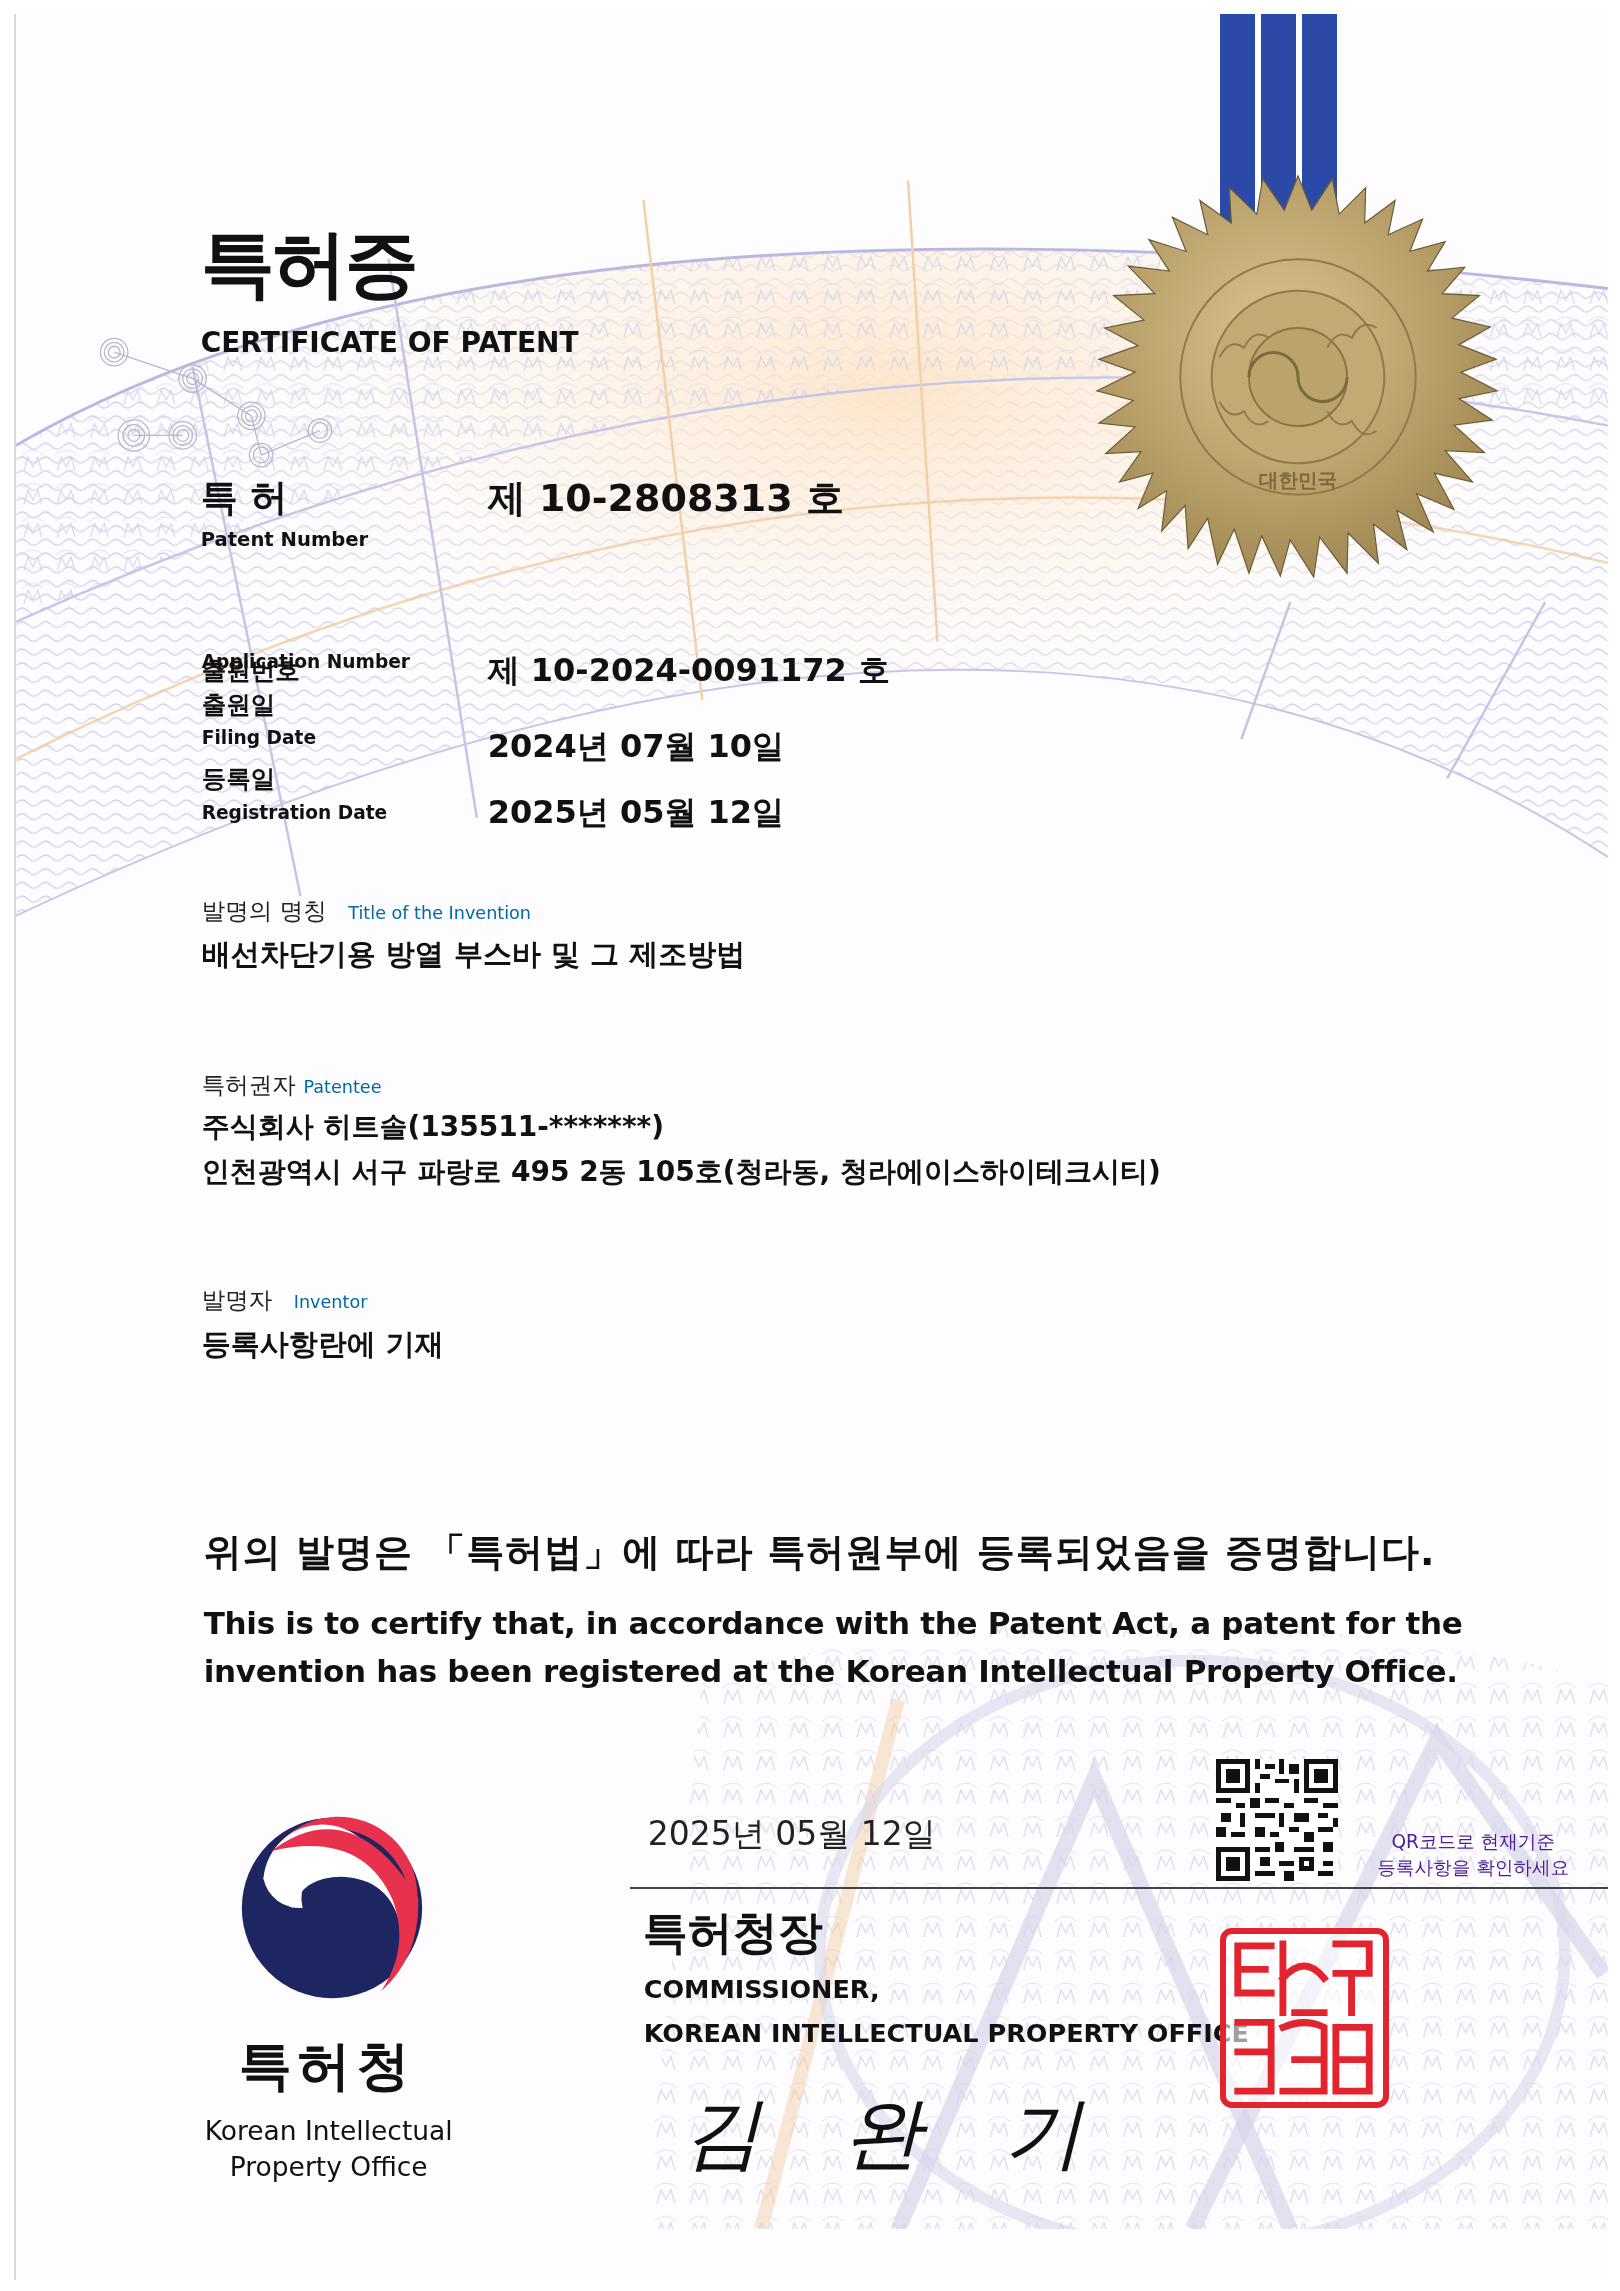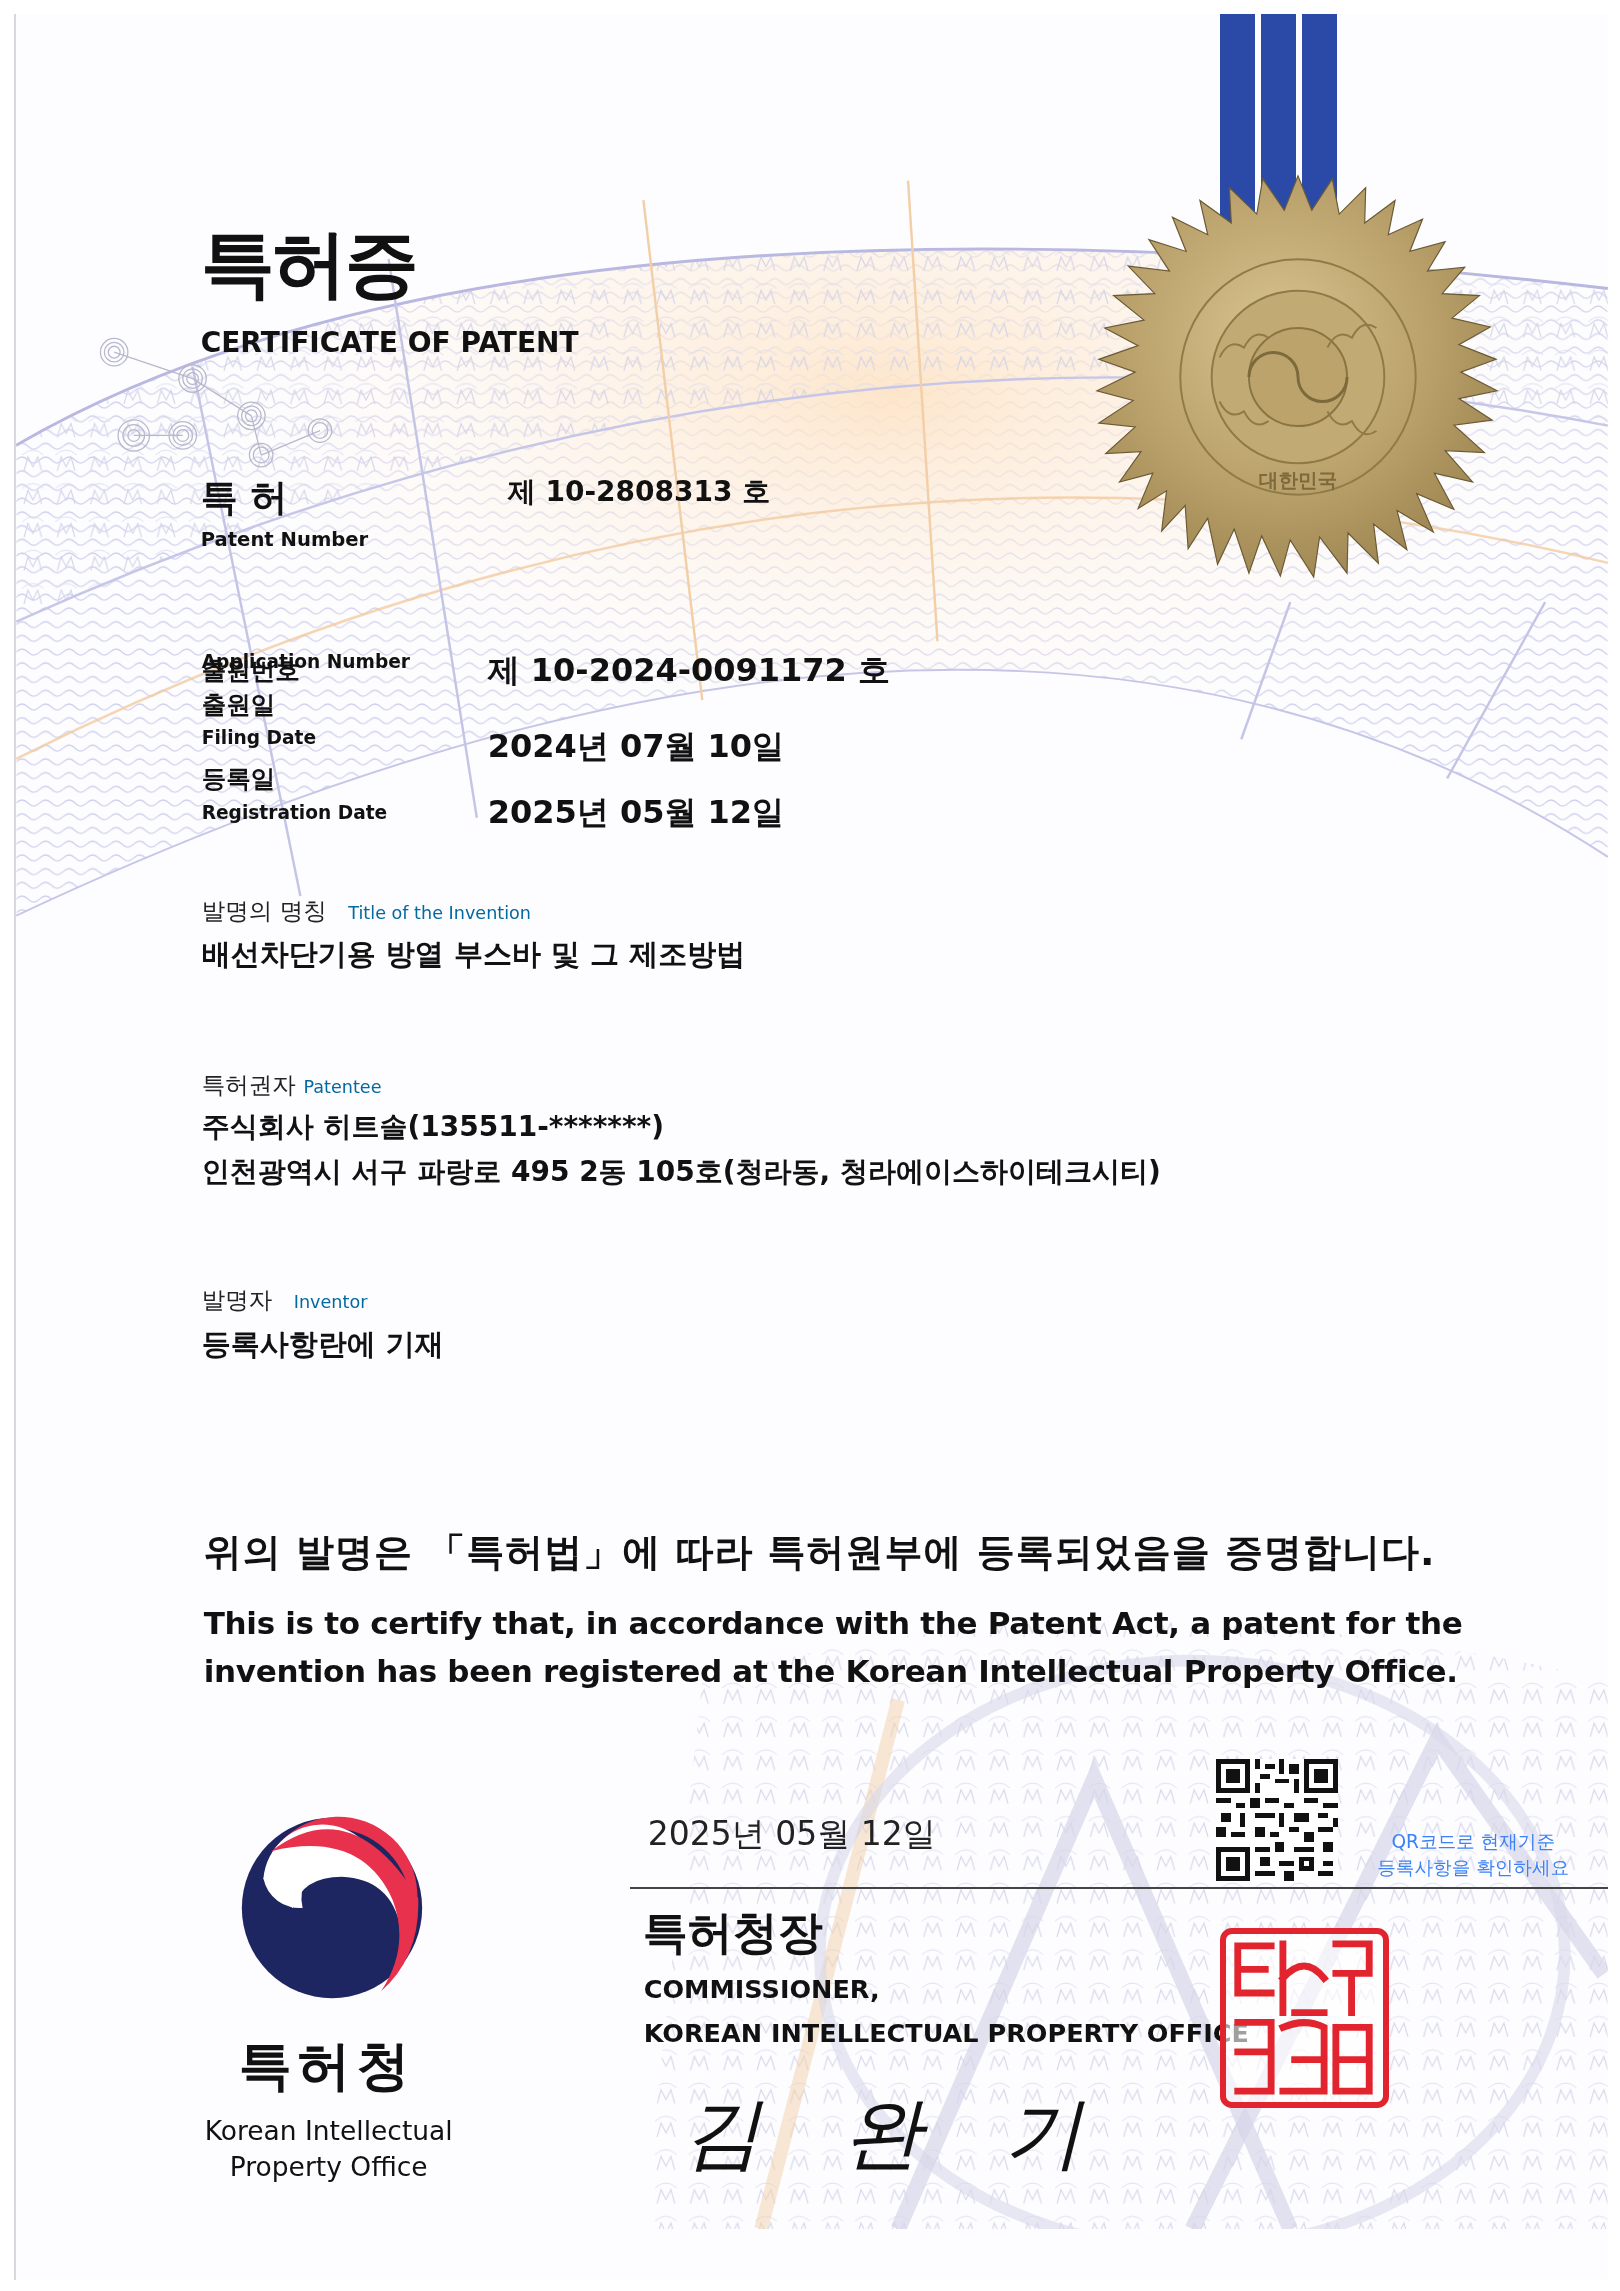--- a/index.html
+++ b/index.html
@@ -16,28 +16,28 @@
     overflow:hidden;
   }
   .bg-svg { position:absolute; left:0; top:0; }
   .abs { position:absolute; white-space:nowrap; }
   .title-ko { left:185px; top:201px; font-size:74px; font-weight:bold; letter-spacing:-2px; }
   .title-en { left:185px; top:312px; font-size:28px; font-weight:bold; letter-spacing:0px; }
   .lbl-ko-lg { font-size:37px; font-weight:bold; }
   .lbl-en { font-size:19.6px; font-weight:bold; }
   .lbl-ko { font-size:24.5px; font-weight:bold; }
   .val { font-size:32px; font-weight:bold;margin-top:40px; }
-  .val-lg { font-size:28px; font-weight:bold;margin-left:20px; }
+  .val-lg { font-size:38px; font-weight:bold; }
   .sec-ko { font-size:23.5px; font-weight:normal; color:#222; }
   .sec-en { font-size:17.6px; color:#0369a1; margin-left:21.6px; }
   .sec-val { font-size:29px; font-weight:bold; }
   .cert-ko { font-size:38px; font-weight:bold; letter-spacing:1px; }
   .cert-en { font-size:31px; font-weight:bold; letter-spacing:-0.3px; }
   .issue-date { font-size:33px; color:#222; }
-  .qr-note { font-size:18.6px; text-align:center; line-height:26.5px; color:#3b82f6; }
+  .qr-note { font-size:18.6px; text-align:center; line-height:26.5px; color:#4c1d95; }
   .rule { position:absolute; left:614px; top:1873px; width:980px; height:2px; background:#444; }
   .commissioner-ko { font-size:45px; font-weight:bold; }
   .commissioner-en { font-size:25.5px; font-weight:bold; line-height:43px; }
   .logo-ko { font-size:53px; font-weight:bold; letter-spacing:5.9px; }
   .logo-en { font-size:26.5px; text-align:center; line-height:36px; }
   .signature { font-family:"DejaVu Serif", serif; font-size:78px; font-style:italic; color:#111; letter-spacing:29px; }
 </style>
 </head>
 <body>
 

